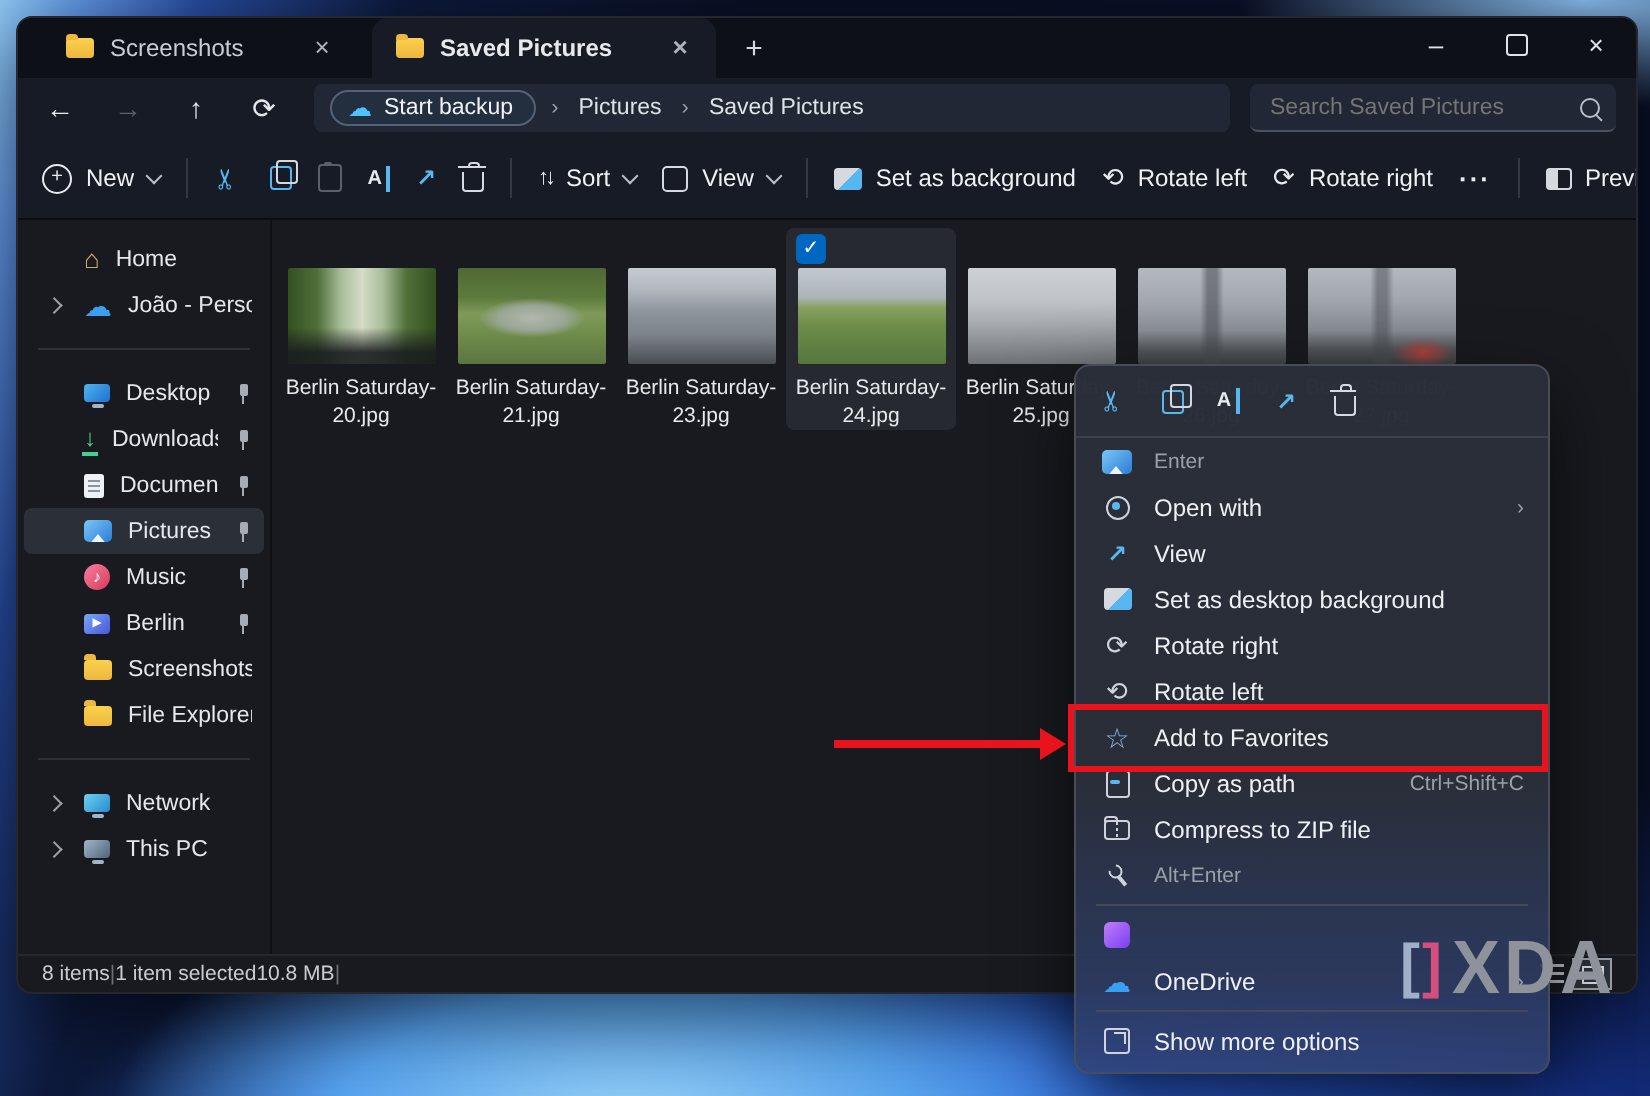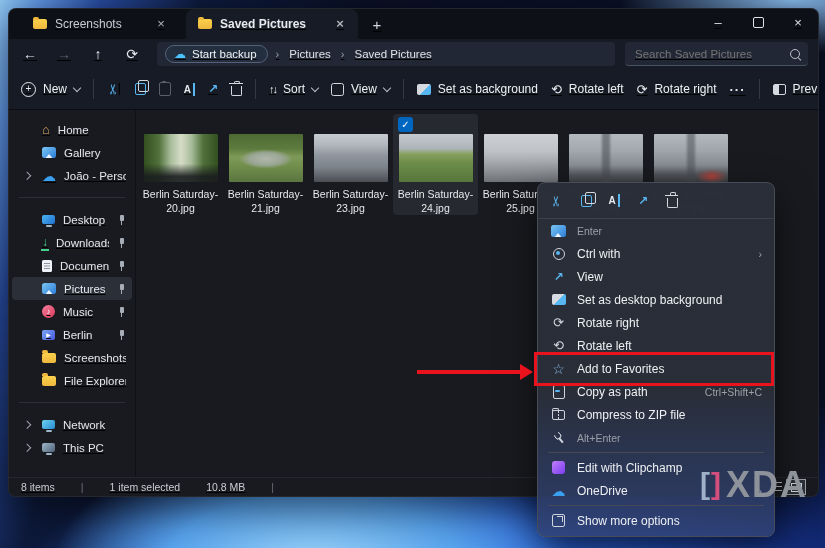--- a/index.html
+++ b/index.html
@@ -8,21 +8,21 @@
   body{position:relative;
     background:
       radial-gradient(30% 14% at 96% 0%, #86b9ea 0%, rgba(134,185,234,0) 70%),
       radial-gradient(42% 30% at 38% 103%, #9ad4f8 0%, #57a3ee 42%, rgba(32,70,170,0) 75%),
       radial-gradient(70% 55% at 50% 116%, #3f8df2 0%, #2c63d8 38%, rgba(20,50,140,0) 72%),
       radial-gradient(95% 65% at 80% 110%, #1b3fae 0%, rgba(27,63,174,0) 62%),
       radial-gradient(120% 80% at 100% 115%, #070c26 0%, rgba(7,12,38,0) 55%),
       linear-gradient(108deg,#8ec6f0 0%,#5e93e0 4%,#274a9e 10%,#0d1a3c 20%,#0a0f24 38%,#0a1128 100%);}
   .window{position:absolute;left:8px;top:8px;width:809px;height:487px;
     background:#191a1f;border-radius:8px;box-shadow:0 12px 40px rgba(0,0,0,.55);
-    display:flex;flex-direction:column;overflow:hidden;border:1px solid rgba(255,255,255,.06);text-decoration:underline;}
+    display:flex;flex-direction:column;overflow:hidden;border:1px solid rgba(255,255,255,.06);}
   
   .tabbar{height:30px;background:#0d1017;display:flex;align-items:flex-end;flex:0 0 auto;}
   .tab{height:30px;display:flex;align-items:center;gap:8px;padding:0 10px 0 12px;
     font-size:12px;color:#e7e9ec;box-sizing:border-box;cursor:default;}
   .tab.inactive{width:158px;margin-left:12px;color:#c9cdd3;}
   .tab.active{width:172px;margin-left:7px;background:#161b25;border-radius:8px 8px 0 0;font-weight:bold;}
   .tab .tlabel{flex:1;white-space:nowrap;overflow:hidden;}
   .tabclose{font-size:13px;color:#aeb3ba;width:16px;height:16px;line-height:16px;text-align:center;border-radius:3px;}
   .newtab{width:26px;height:24px;margin-left:6px;color:#d4d8de;font-size:15px;display:flex;align-items:center;justify-content:center;margin-bottom:3px;}
   .wincontrols{margin-left:auto;display:flex;align-self:flex-start;}
@@ -109,21 +109,21 @@
   .fname{width:82px;margin:5px auto 0;text-align:center;font-size:10.5px;line-height:1.35;color:#e6e8ea;}
   .t1{background:linear-gradient(180deg,rgba(0,0,0,0) 62%,rgba(25,28,30,.9) 88%),linear-gradient(90deg,#33501f 0%,#50703a 20%,#a8bd9a 36%,#d6dcc6 50%,#a8bd9a 64%,#50703a 80%,#33501f 100%);}
   .t2{background:radial-gradient(50% 28% at 50% 52%,#b0b8ac 0%,#9aa695 45%,rgba(0,0,0,0) 72%),linear-gradient(180deg,#4e6a33 0%,#5d7a3e 30%,#7f9a58 48%,#6f8c4b 70%,#5a7540 100%);}
   .t3{background:linear-gradient(180deg,#49632f 0%,#5d7540 28%,#9aa093 38%,#8e948a 62%,#565a52 78%,#3d3f3a 100%);}
   .t4{background:linear-gradient(180deg,#c6cbd1 0%,#b3b8bf 22%,#8f959d 45%,#7c828a 70%,#5e6269 88%,#4a4d52 100%);}
   .t5{background:linear-gradient(180deg,#c2c8cd 0%,#aeb5ba 30%,#87a05e 42%,#6d8d49 60%,#56763c 100%);}
   .t6{background:linear-gradient(180deg,#cdd1d6 0%,#bfc3c8 35%,#aaadb2 55%,#909398 75%,#6e7176 100%);}
   .t7{background:linear-gradient(90deg,rgba(0,0,0,0) 42%,rgba(70,74,80,.55) 47% 53%,rgba(0,0,0,0) 58%),linear-gradient(180deg,#b4b9bf 0%,#a3a8ae 35%,#8a8f95 65%,#55585d 85%,#3f4246 100%);}
   .t8{background:radial-gradient(30% 22% at 78% 88%,#b04038 0%,rgba(176,64,56,0) 70%),linear-gradient(90deg,rgba(0,0,0,0) 42%,rgba(70,74,80,.5) 47% 53%,rgba(0,0,0,0) 58%),linear-gradient(180deg,#b4b9bf 0%,#a0a5ab 35%,#878c92 65%,#505358 85%,#3c3f43 100%);}
   
-  .statusbar{height:18px;border-top:1px solid #26272e;display:flex;align-items:center;gap:26px;
+  .statusbar{height:18px;border-top:1px solid #26272e;display:flex;align-items:center;gap:0;
     padding:0 12px;font-size:10.5px;color:#c9cdd3;flex:0 0 auto;}
   .ssep{color:#6a6f78;}
   .sbright{margin-left:auto;display:flex;gap:4px;align-items:center;}
   .sb-lines{width:12px;height:10px;background:repeating-linear-gradient(180deg,#b9bec7 0 1.5px,transparent 1.5px 4px);}
   .sb-thumbbtn{width:18px;height:14px;border:1px solid #9aa0a8;background:#2c3038;display:flex;align-items:center;justify-content:center;}
   .sb-thumbbtn .inner{width:9px;height:7px;border:1.2px solid #d6dae0;}
   
   .ctxmenu{position:absolute;left:537px;top:182px;width:238px;z-index:40;border-radius:8px;
     border:1px solid #474c58;box-shadow:0 14px 36px rgba(0,0,0,.6);box-sizing:border-box;
     background:linear-gradient(180deg,rgba(42,46,56,.99) 0%,rgba(42,46,56,.97) 58%,rgba(44,56,88,.94) 80%,rgba(48,66,118,.88) 100%);
@@ -269,24 +269,20 @@
     </div>
   </div>
 
   <div class="main">
     <div class="sidebar">
       <div class="sitem">
         <span class="homeg">⌂</span>
         <span class="slabel">Home</span>
       </div>
       <div class="sitem">
-        <span class="pic"></span>
-        <span class="slabel">Gallery</span>
-      </div>
-      <div class="sitem">
         <span class="schev"></span>
         <span class="cloudg">☁</span>
         <span class="slabel">João - Personal</span>
       </div>
       <div class="sdiv"></div>
       <div class="sitem">
         <span class="monitor"></span>
         <span class="slabel">Desktop</span>
         <span class="pin"></span>
       </div>
@@ -407,21 +403,21 @@
   <div class="mi">
     <span class="mic">
         <span class="pic s16"></span>
       </span>
     <span class="msc">Enter</span>
   </div>
   <div class="mi">
     <span class="mic">
         <span class="openwith"></span>
       </span>
-    <span class="mlabel">Ctrl with</span>
+    <span class="mlabel">Open with</span>
     <span class="msc">›</span>
   </div>
   <div class="mi">
     <span class="mic">
         <span class="shareg">↗</span>
       </span>
     <span class="mlabel">View</span>
   </div>
   <div class="mi">
     <span class="mic">
@@ -464,21 +460,20 @@
     <span class="mic">
         <span class="wrench"></span>
       </span>
     <span class="msc">Alt+Enter</span>
   </div>
   <div class="msep"></div>
   <div class="mi">
     <span class="mic">
         <span class="clipchamp"></span>
       </span>
-    <span class="mlabel">Edit with Clipchamp</span>
   </div>
   <div class="mi">
     <span class="mic">
         <span class="cloudg">☁</span>
       </span>
     <span class="mlabel">OneDrive</span>
     <span class="msc">›</span>
   </div>
   <div class="msep"></div>
   <div class="mi">

